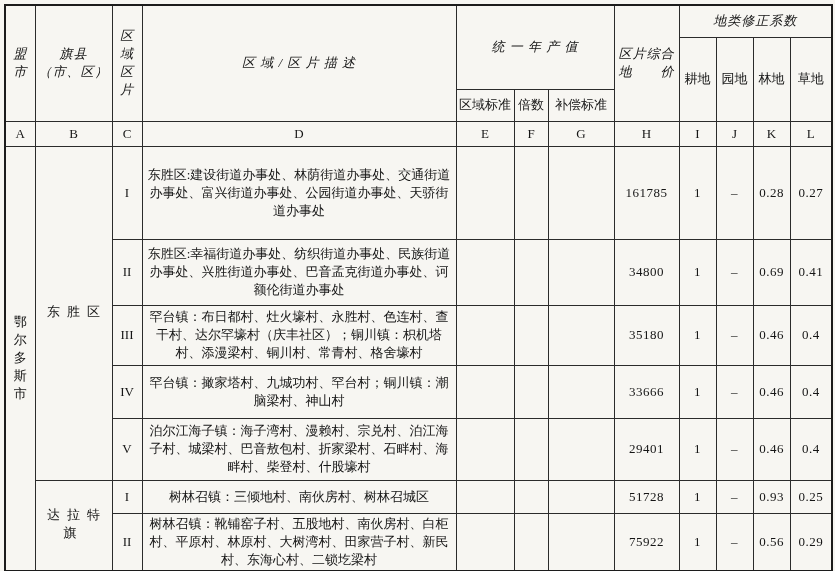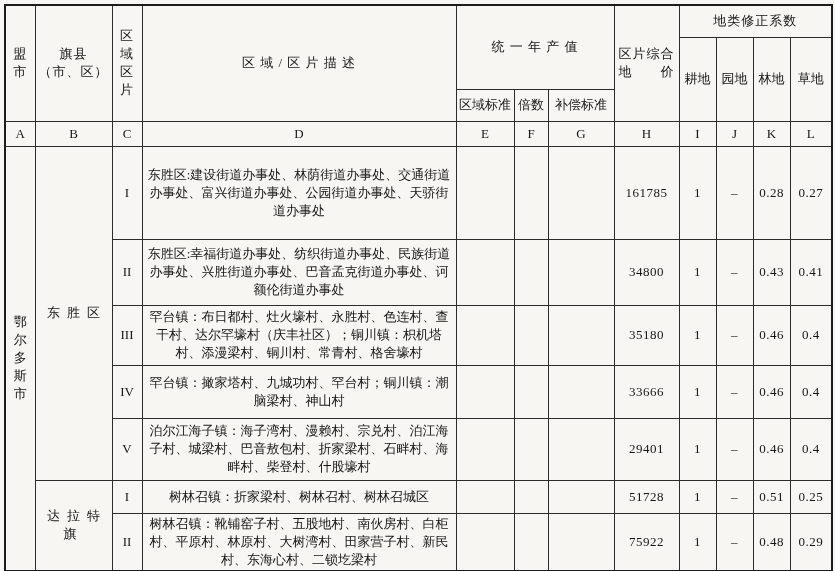--- a/index.html
+++ b/index.html
@@ -42,32 +42,33 @@
   
   tr.r1 { height: 93px; }
   tr.r2 { height: 66px; }
   tr.r3 { height: 60px; }
   tr.r4 { height: 53px; }
   tr.r5 { height: 62px; }
   tr.r6 { height: 33px; }
   tr.r7 { height: 55px; }
 
   td.pre { white-space: pre-line; }
-  td.hdr { font-size: 13px; letter-spacing: 1px; }
+  td.hdr { font-size: 13px; letter-spacing: 1px; font-style: italic; }
   td.hdr-sub { font-size: 12.5px; letter-spacing: 0; }
   td.letter { font-size: 12.5px; font-family: "Liberation Serif", "DejaVu Serif", serif; }
   td.city-cell {
     white-space: pre-line;
     line-height: 37px;
     font-size: 13.5px;
   }
   td.county-cell {
     font-size: 13.5px;
     letter-spacing: 7px;
     text-indent: 7px;
+    font-family: Liberation Mono, monospace;
   }
   td.zone-cell { font-size: 13px; }
   td.desc-cell {
     text-align: left;
     padding: 4px 6px 4px 8px;
     font-size: 13.2px;
     line-height: 20px;
   }
   td.num-cell { font-size: 13px; letter-spacing: 0.5px; }
 </style>
@@ -153,21 +154,21 @@
     </tr>
     <tr class="r2">
       <td class="zone-cell">II</td>
       <td class="desc-cell">东胜区:幸福街道办事处、纺织街道办事处、民族街道办事处、兴胜街道办事处、巴音孟克街道办事处、诃额伦街道办事处</td>
       <td class="num-cell"></td>
       <td class="num-cell"></td>
       <td class="num-cell"></td>
       <td class="num-cell">34800</td>
       <td class="num-cell">1</td>
       <td class="num-cell">–</td>
-      <td class="num-cell">0.43</td>
+      <td class="num-cell">0.69</td>
       <td class="num-cell">0.41</td>
     </tr>
     <tr class="r3">
       <td class="zone-cell">III</td>
       <td class="desc-cell">罕台镇：布日都村、灶火壕村、永胜村、色连村、查干村、达尔罕壕村（庆丰社区）；铜川镇：枳机塔村、添漫梁村、铜川村、常青村、格舍壕村</td>
       <td class="num-cell"></td>
       <td class="num-cell"></td>
       <td class="num-cell"></td>
       <td class="num-cell">35180</td>
       <td class="num-cell">1</td>
@@ -196,37 +197,37 @@
       <td class="num-cell">29401</td>
       <td class="num-cell">1</td>
       <td class="num-cell">–</td>
       <td class="num-cell">0.46</td>
       <td class="num-cell">0.4</td>
     </tr>
 
     <tr class="r6">
       <td rowspan="2" class="county-cell">达拉特旗</td>
       <td class="zone-cell">I</td>
-      <td class="desc-cell">树林召镇：折家梁村、树林召村、树林召城区</td>
+      <td class="desc-cell">树林召镇：三倾地村、南伙房村、树林召城区</td>
       <td class="num-cell"></td>
       <td class="num-cell"></td>
       <td class="num-cell"></td>
       <td class="num-cell">51728</td>
       <td class="num-cell">1</td>
       <td class="num-cell">–</td>
-      <td class="num-cell">0.51</td>
+      <td class="num-cell">0.93</td>
       <td class="num-cell">0.25</td>
     </tr>
     <tr class="r7">
       <td class="zone-cell">II</td>
       <td class="desc-cell">树林召镇：靴铺窑子村、五股地村、南伙房村、白柜村、平原村、林原村、大树湾村、田家营子村、新民村、东海心村、二锁圪梁村</td>
       <td class="num-cell"></td>
       <td class="num-cell"></td>
       <td class="num-cell"></td>
       <td class="num-cell">75922</td>
       <td class="num-cell">1</td>
       <td class="num-cell">–</td>
-      <td class="num-cell">0.48</td>
+      <td class="num-cell">0.56</td>
       <td class="num-cell">0.29</td>
     </tr>
   </tbody>
     </table>
 </div>
 
 </body></html>

